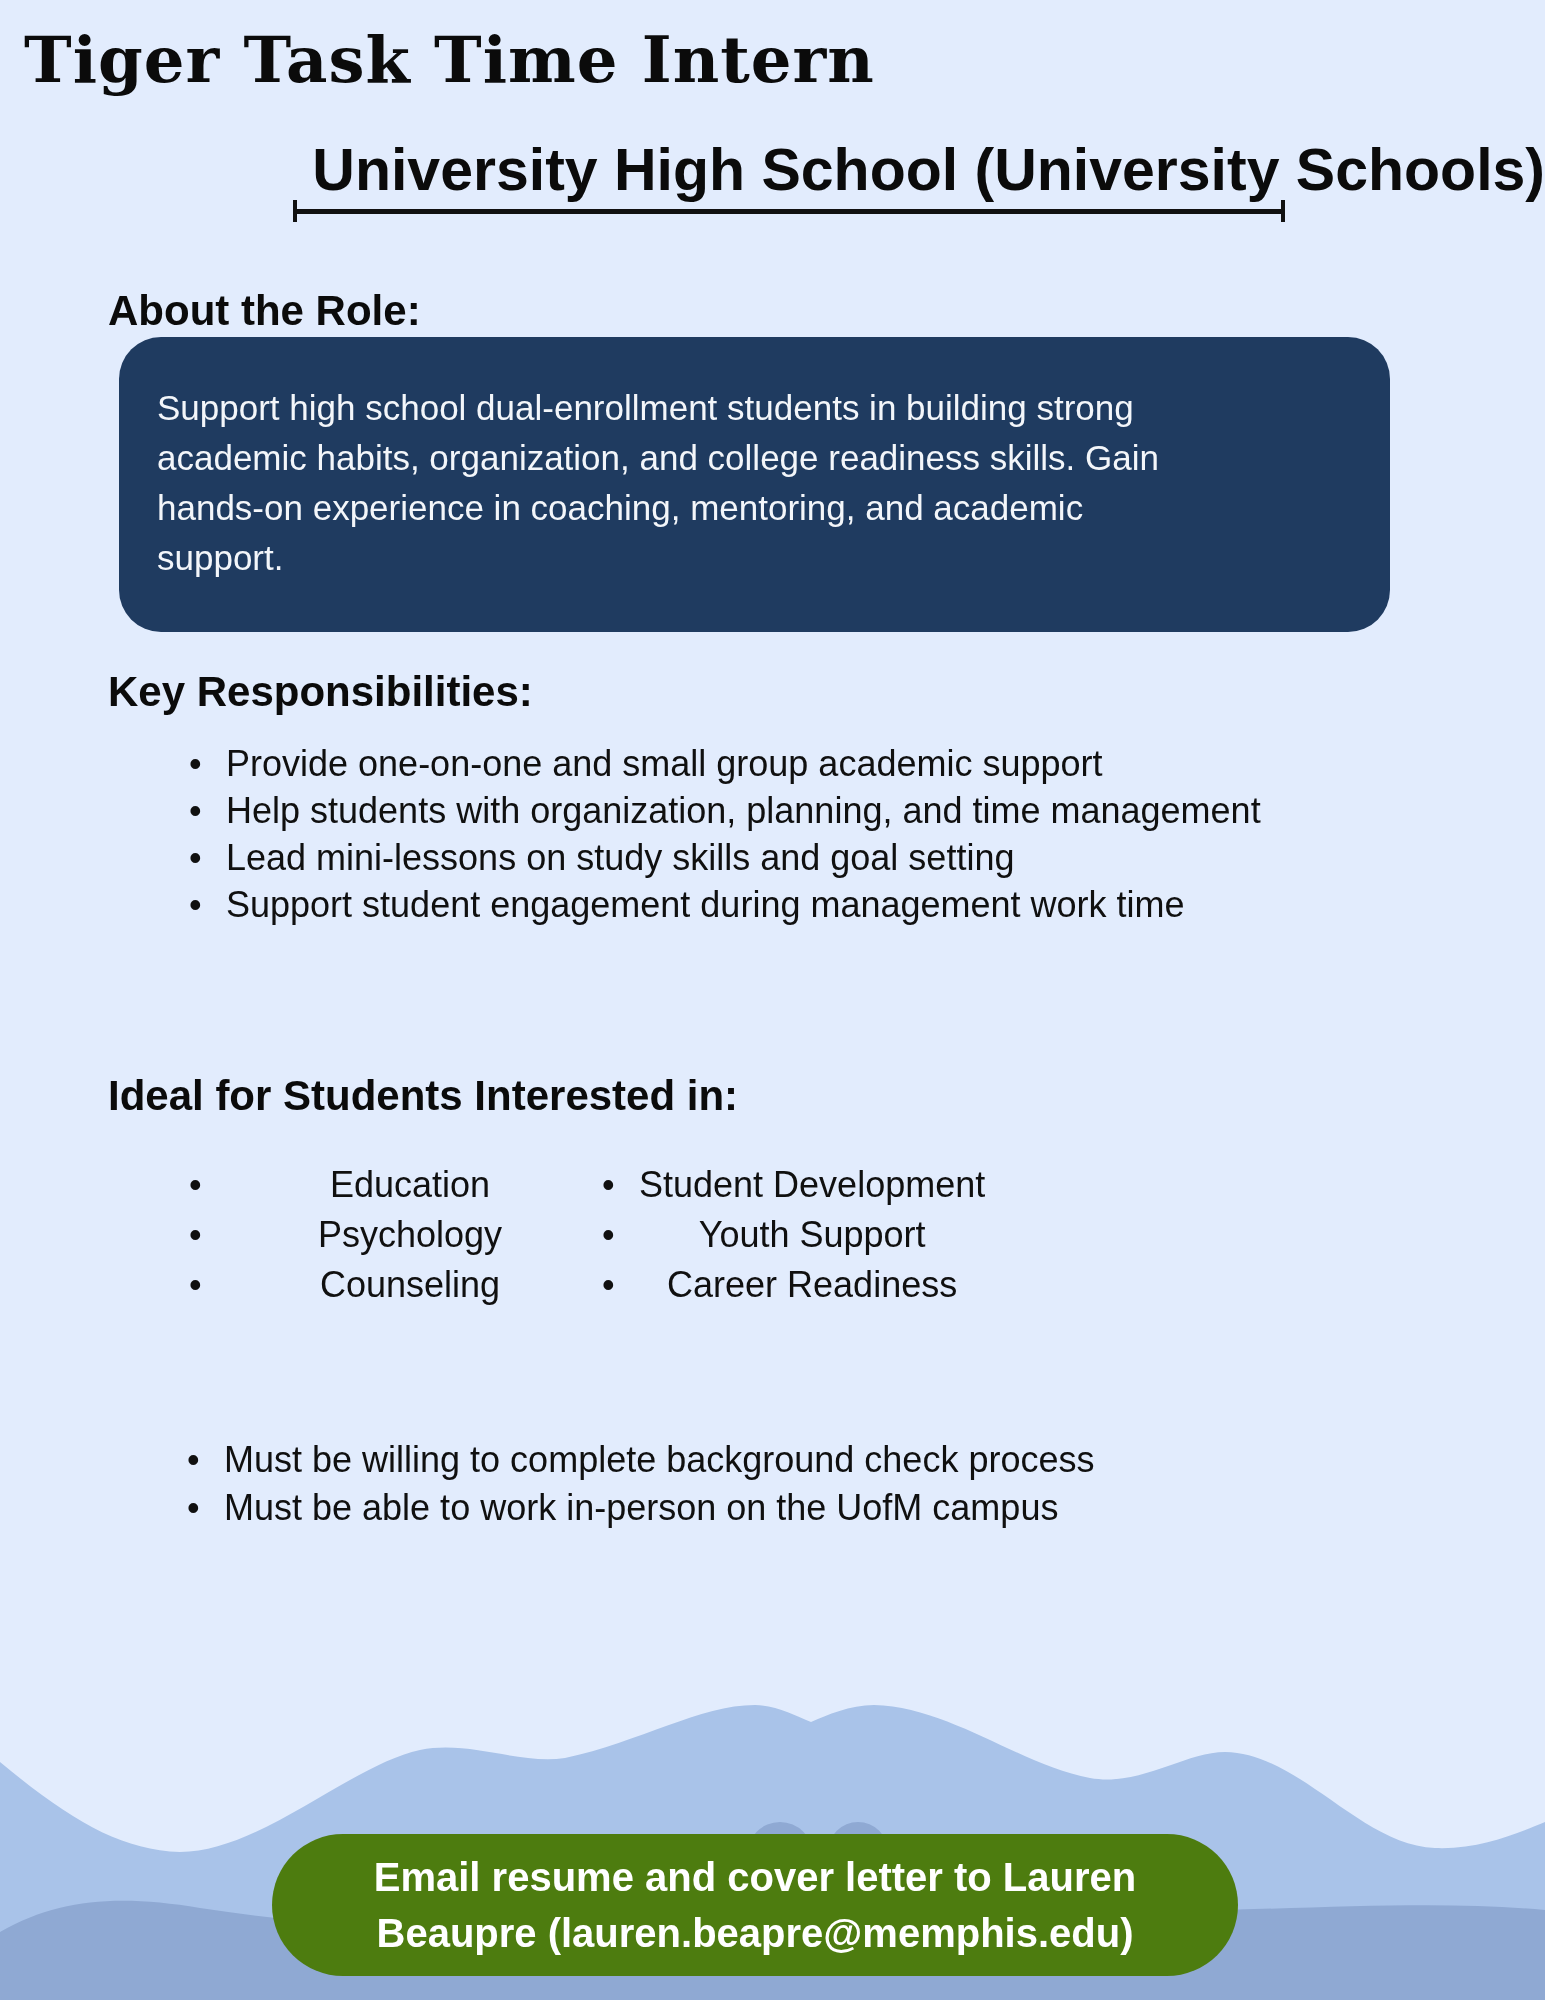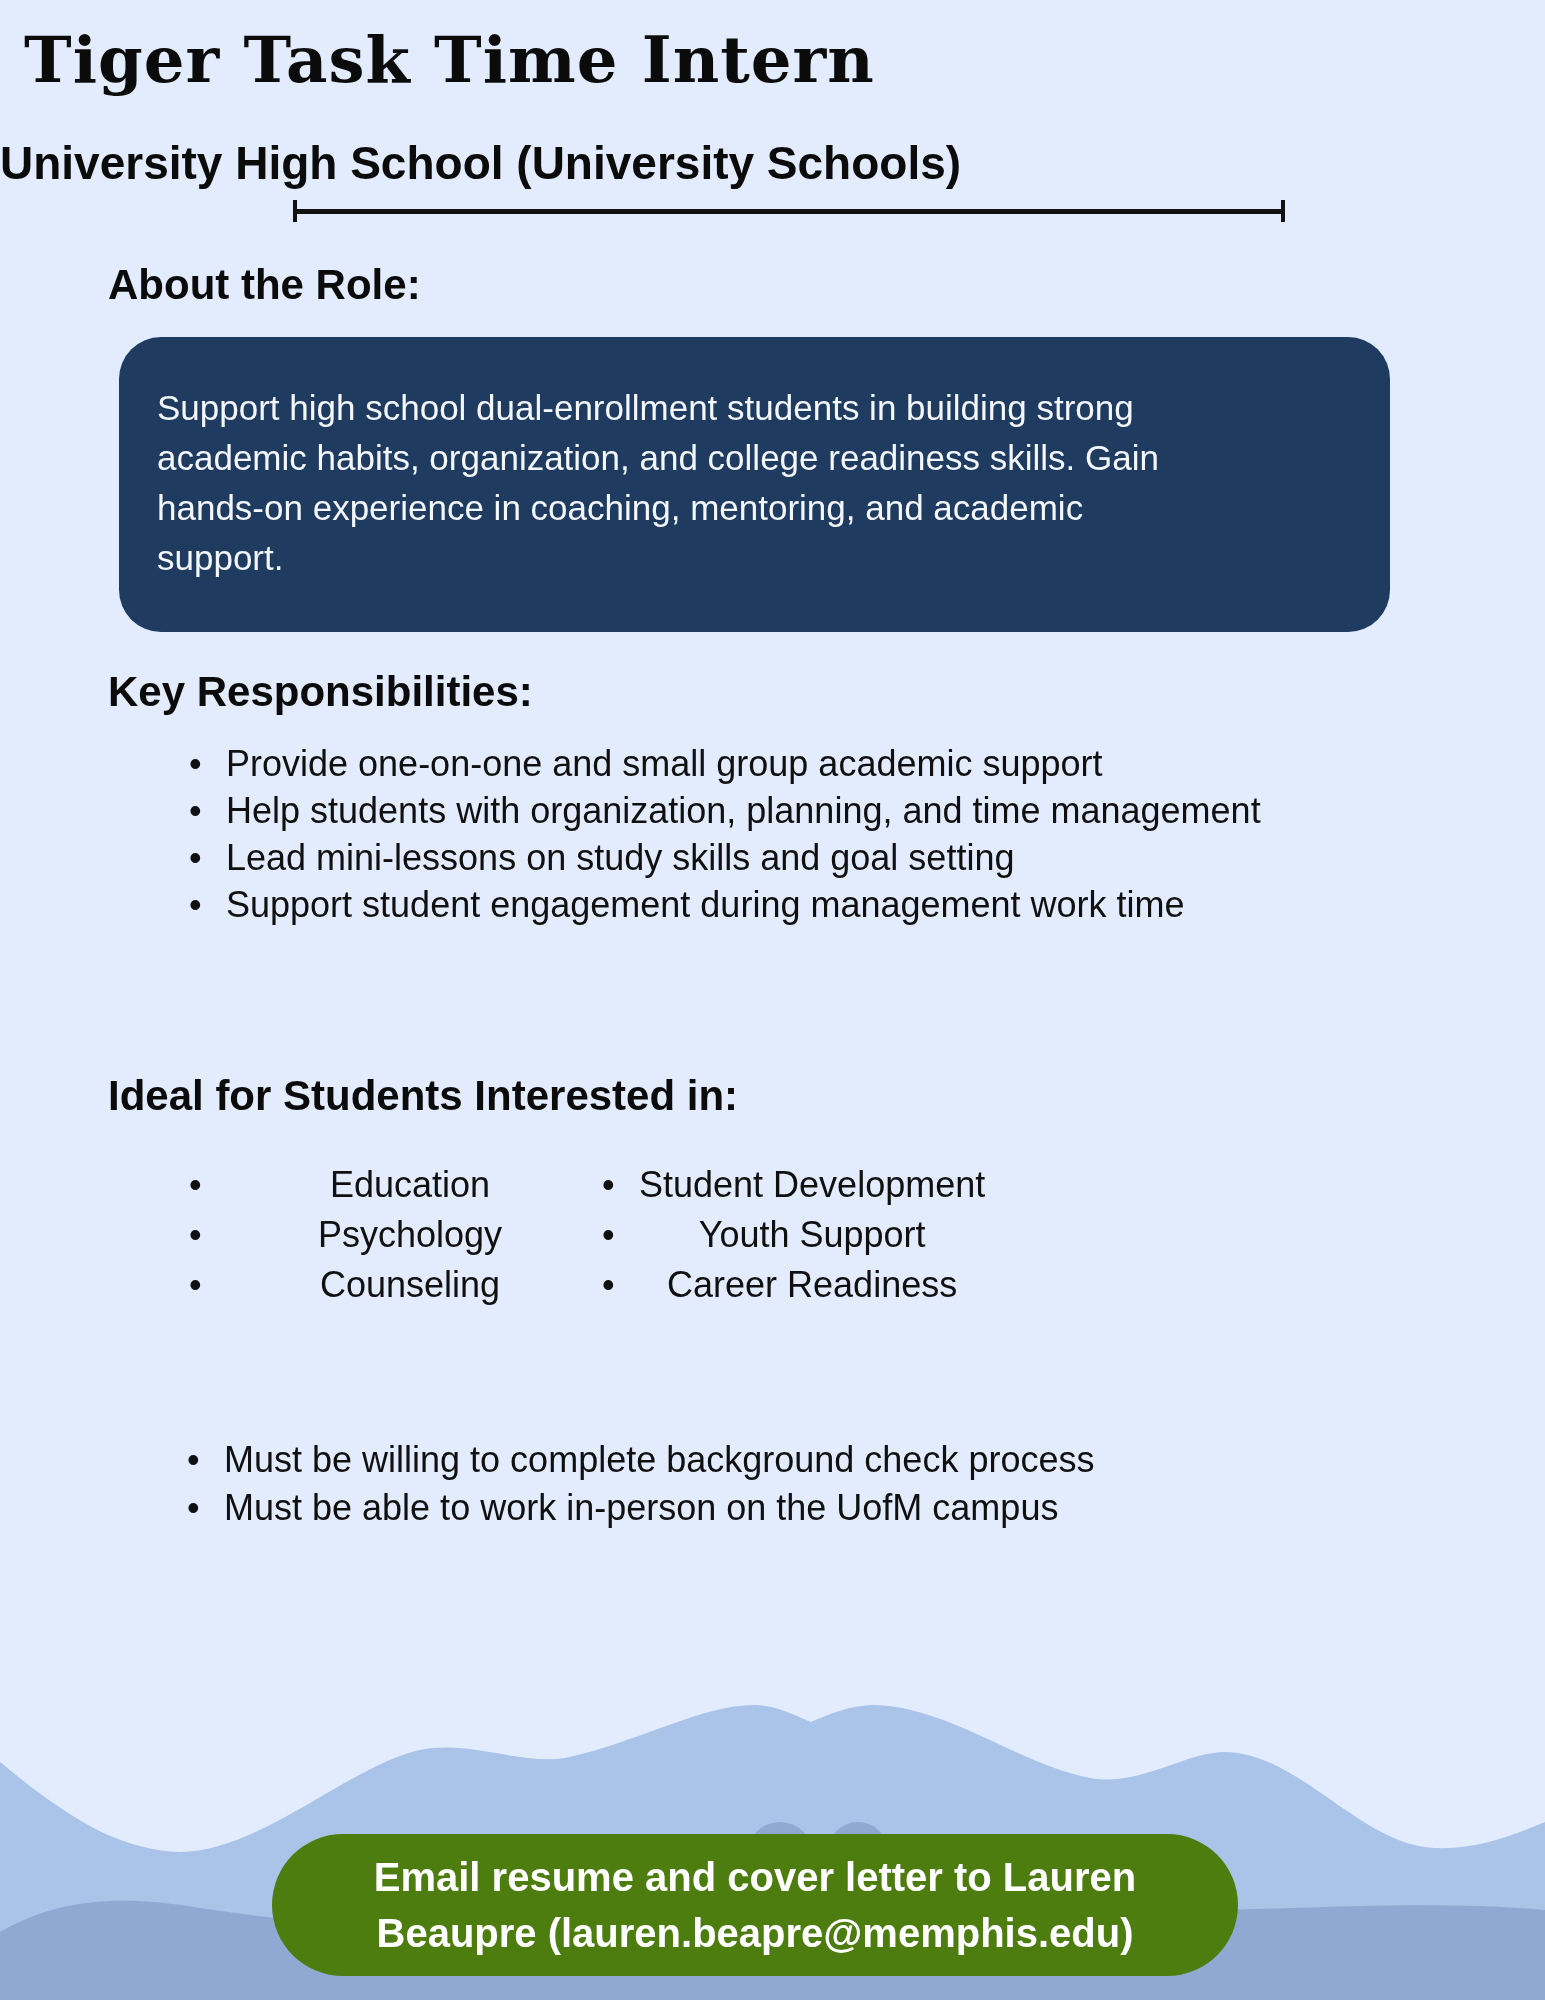--- a/index.html
+++ b/index.html
@@ -20,23 +20,23 @@
     font-weight:bold;
     font-size:64px;
     letter-spacing:1px;
     color:#0b0b0b;
     white-space:nowrap;
     padding-left:24px;
   }
   .subtitle{
     position:absolute;
     top:136px; left:0; width:100%;
-    text-align:left;
-    font-weight:bold;
-    font-size:46px;
+    text-align:right;
+    font-weight:bold;
+    font-size:59px;
     white-space:nowrap;
     color:#0b0b0b;
   }
   .divider{
     position:absolute;
     top:200px; left:293px;
     width:992px; height:22px;
   }
   .divider .line{
     position:absolute;
@@ -51,21 +51,21 @@
   .divider .cap.left{left:0;}
   .divider .cap.right{right:0;}
   .section-heading{
     position:absolute;
     left:108px;
     font-weight:bold;
     font-size:42px;
     color:#0b0b0b;
     white-space:nowrap;
   }
-  .about-heading{top:261px;text-align:center;}
+  .about-heading{top:287px;text-align:center;}
   .resp-heading{top:668px;}
   .ideal-heading{top:1072px;}
   .req-heading{top:1360px;}
   .about-box{
     position:absolute;
     left:119px; top:337px;
     width:1271px; height:295px;
     background:#1f3b60;
     border-radius:42px;
     box-sizing:border-box;

